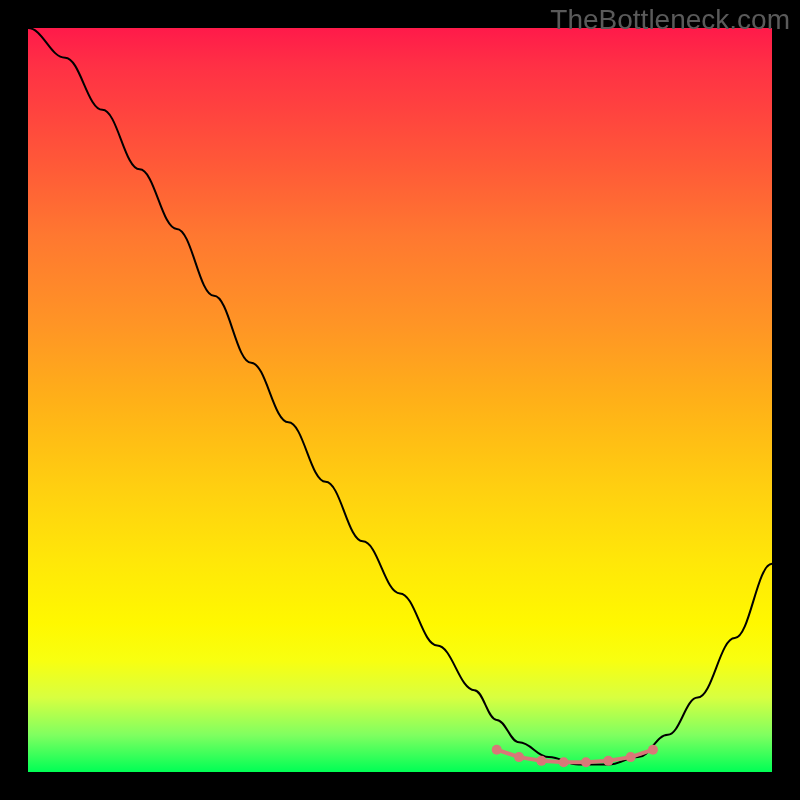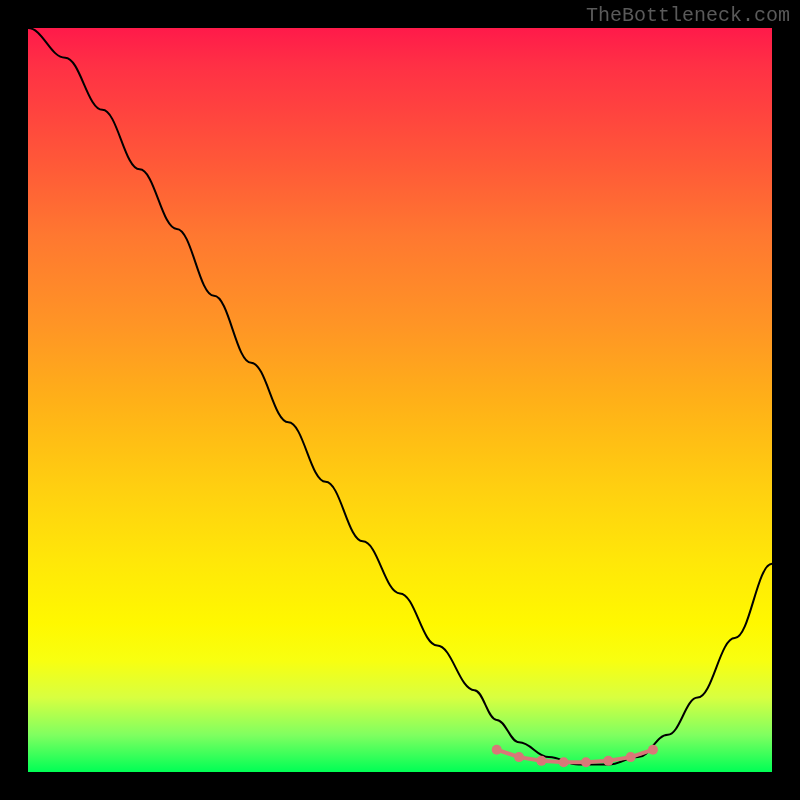--- a/index.html
+++ b/index.html
@@ -8,24 +8,23 @@
       height: 800px;
       background: #000;
       position: relative;
       font-family: Arial, sans-serif;
     }
     .watermark {
       position: absolute;
       top: 4px;
       right: 10px;
       color: #5a5a5a;
-      font-size: 20px;
+      font-size: 28px;
       font-weight: 500;
       z-index: 10;
-      font-family: Liberation Mono, monospace;
     }
     .chart-area {
       position: absolute;
       top: 28px;
       left: 28px;
       width: 744px;
       height: 744px;
       overflow: hidden;
     }
     .gradient-bg {

